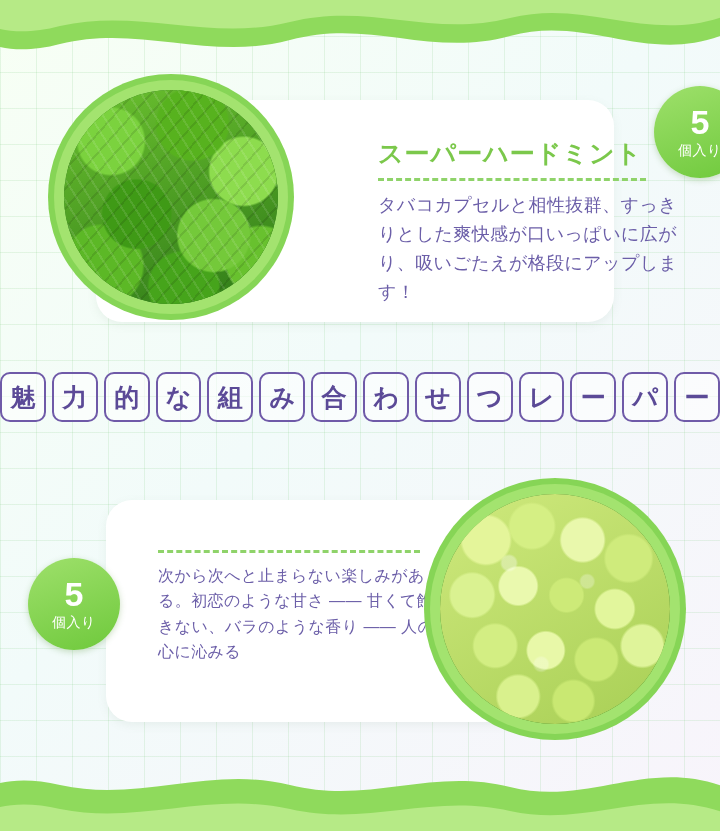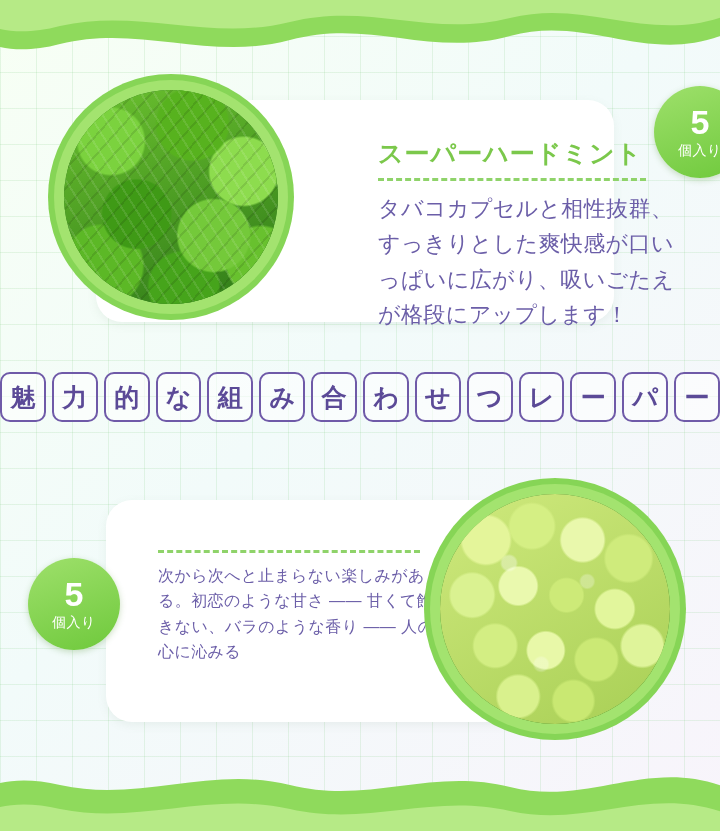--- a/index.html
+++ b/index.html
@@ -75,21 +75,21 @@
 
   .dashline {
     margin: 10px 0 10px 0;
     height: 0;
     border-top: 3px dashed #8fd36a;
     width: 268px;
   }
   .card-grape .dashline { width: 262px; }
 
   .card-body {
-    font-size: 22px;
+    font-size: 18px;
     line-height: 1.62;
     color: #6b5ea8;
     letter-spacing: 0.4px;
   }
   .card-grape .card-body { font-size: 16px; line-height: 1.58; }
 
   .mint-photo-wrap {
     position: absolute;
     left: 48px;
     top: 74px;

